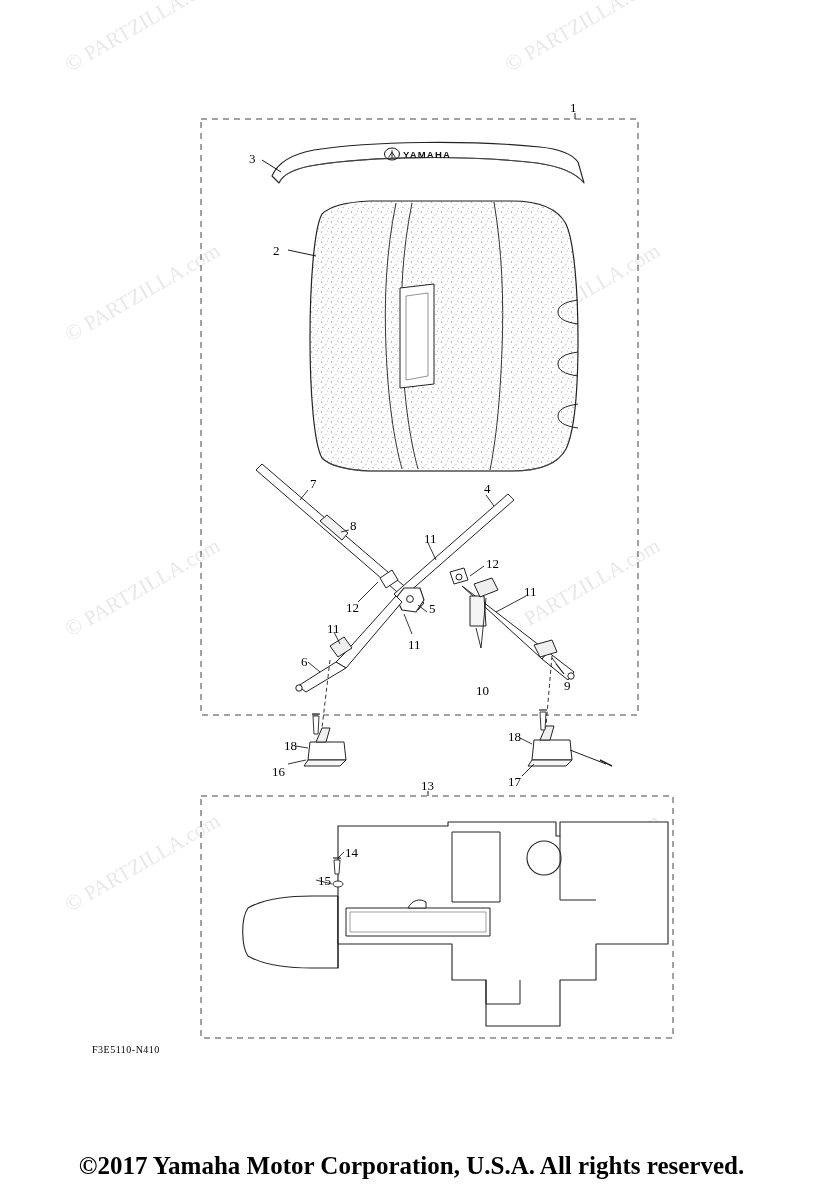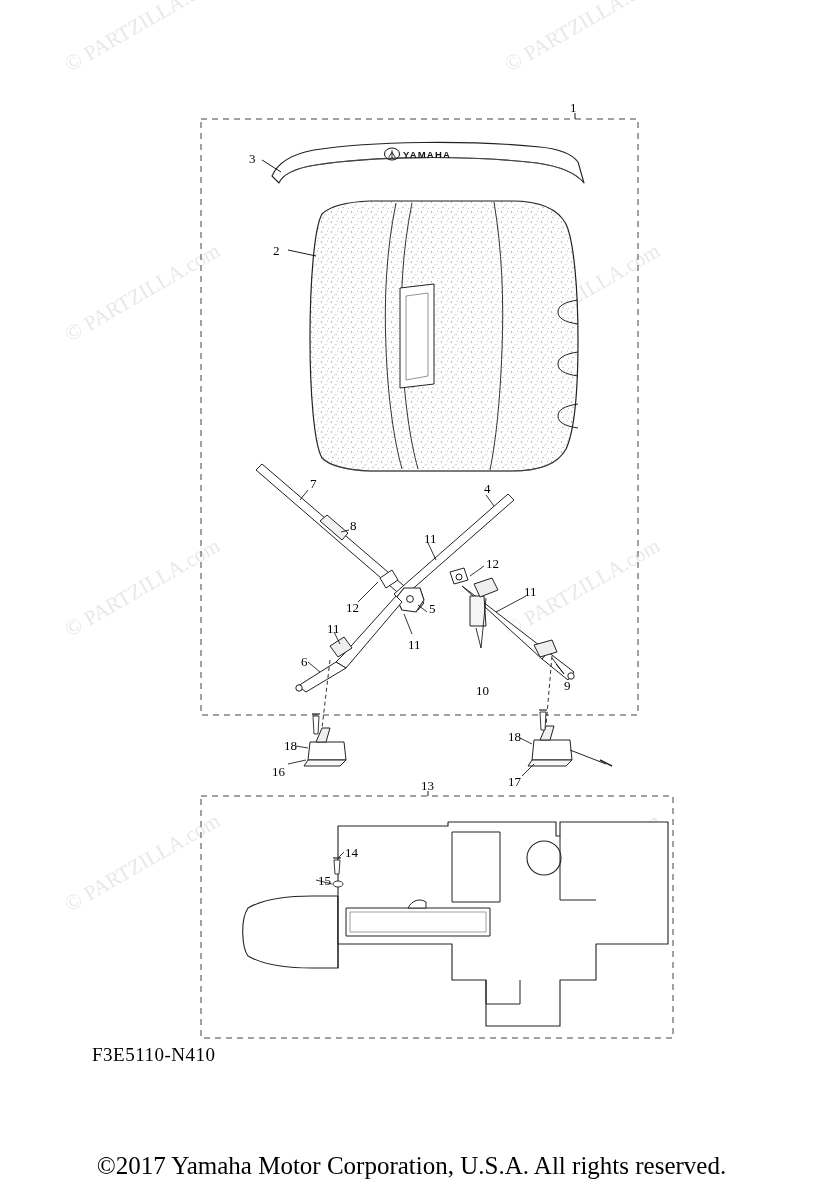--- a/index.html
+++ b/index.html
@@ -47,31 +47,32 @@
     font-family: "Liberation Serif", serif;
     font-size: 13px;
     color: #000;
     white-space: nowrap;
   }
   #partcode {
     position: absolute;
     left: 92px;
     top: 1044px;
     font-family: "Liberation Serif", serif;
-    font-size: 19px;
+    font-size: 10px;
     letter-spacing: 0.5px;
   }
   #copyright {
     position: absolute;
     left: 0;
     top: 1152px;
     width: 823px;
     text-align: center;
     font-family: "Liberation Serif", serif;
     font-size: 25px;
+    font-weight: bold;
   }
 </style>
 </head>
 <body>
 
 <div id="sheet">
 
   <div class="wm" style="left:60px; top:55px;"><span class="c">©&nbsp;</span><span>PARTZILLA.com</span></div>
   <div class="wm" style="left:500px; top:55px;"><span class="c">©&nbsp;</span><span>PARTZILLA.com</span></div>
   <div class="wm" style="left:60px; top:325px;"><span class="c">©&nbsp;</span><span>PARTZILLA.com</span></div>

